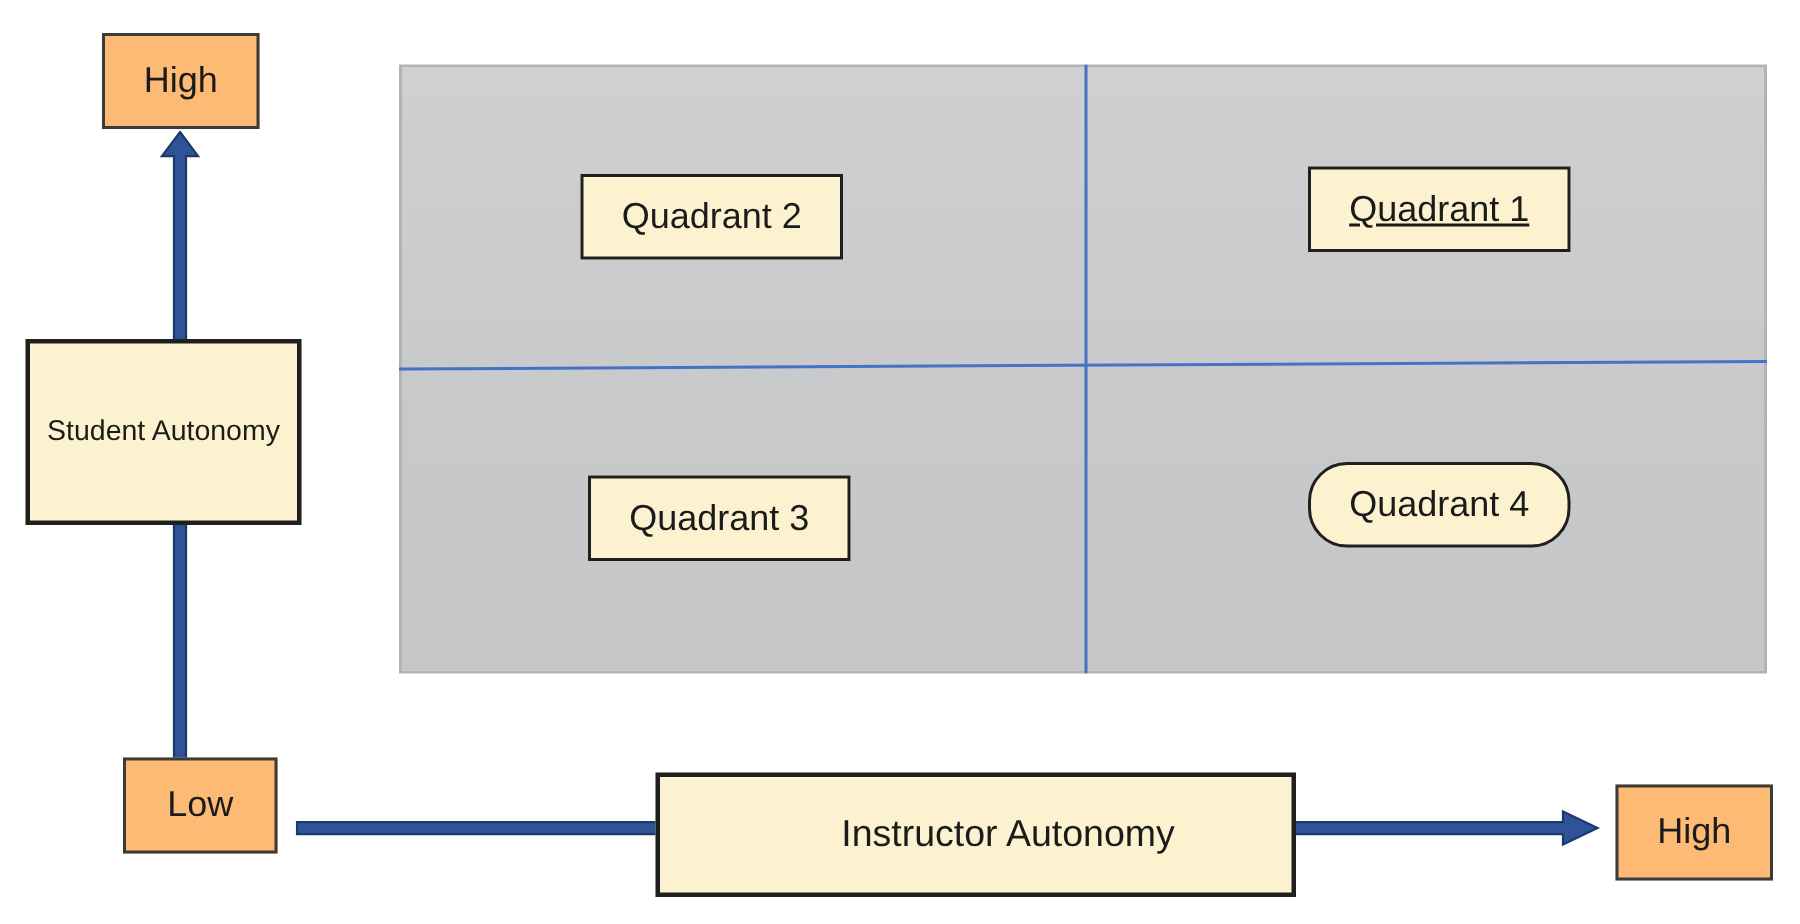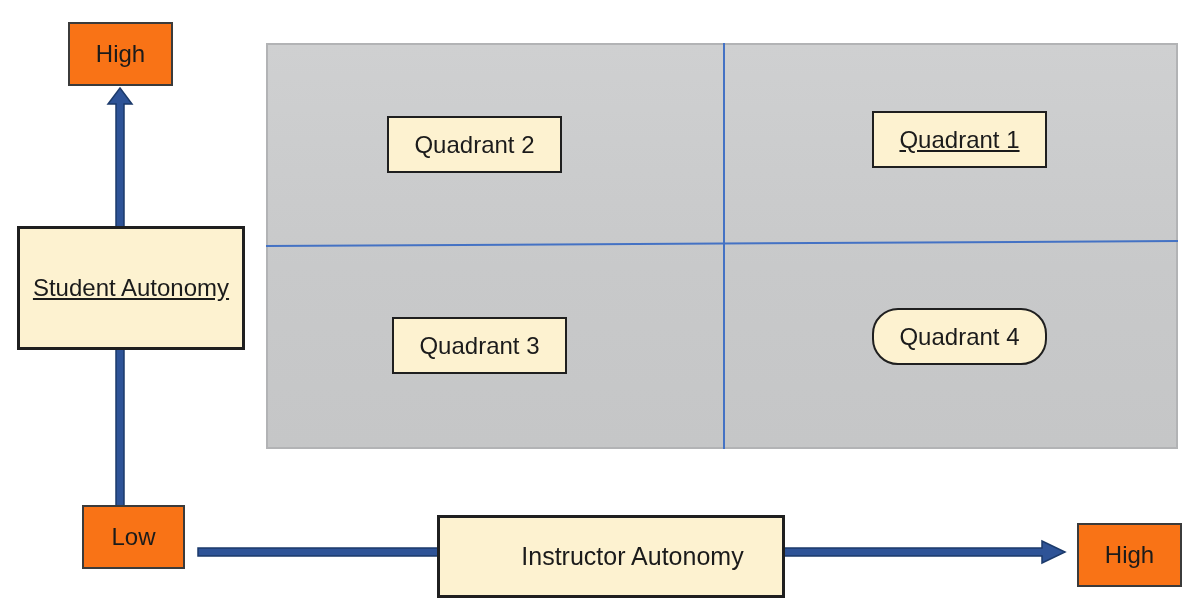--- a/index.html
+++ b/index.html
@@ -32,37 +32,36 @@
     font-size: 24px;
     z-index: 3;
   }
   .q-box { width: 175px; height: 57px; }
   .q1 { left: 872px; top: 111px; text-decoration: underline; }
   .q2 { left: 387px; top: 116px; }
   .q3 { left: 392px; top: 317px; }
   .q4 { left: 872px; top: 308px; border-radius: 26px; }
 
   .y-title-box {
-    left: 17px; top: 226px; width: 228px; height: 124px;
+    left: 17px; top: 226px; width: 184px; height: 124px;
     border-width: 3px;
     line-height: 1.7;
-    font-size: 24px;
-    text-decoration: underline;
+    font-size: 19px;
   }
   .x-title-box {
-    left: 437px; top: 515px; width: 348px; height: 83px;
+    left: 437px; top: 515px; width: 427px; height: 83px;
     border-width: 3px;
     font-size: 25px;
     padding-left: 43px;
   }
 
   
   .end-box {
     position: absolute;
-    background: #f97316;
+    background: #fdba74;
     border: 2px solid #3b3b3b;
     display: flex; align-items: center; justify-content: center;
     font-size: 24px;
     z-index: 3;
   }
   .y-high { left: 68px;  top: 22px;  width: 105px; height: 64px; }
   .y-low  { left: 82px;  top: 505px; width: 103px; height: 64px; }
   .x-high { left: 1077px; top: 523px; width: 105px; height: 64px; }
 
   .arrow-svg { position: absolute; z-index: 1; }

